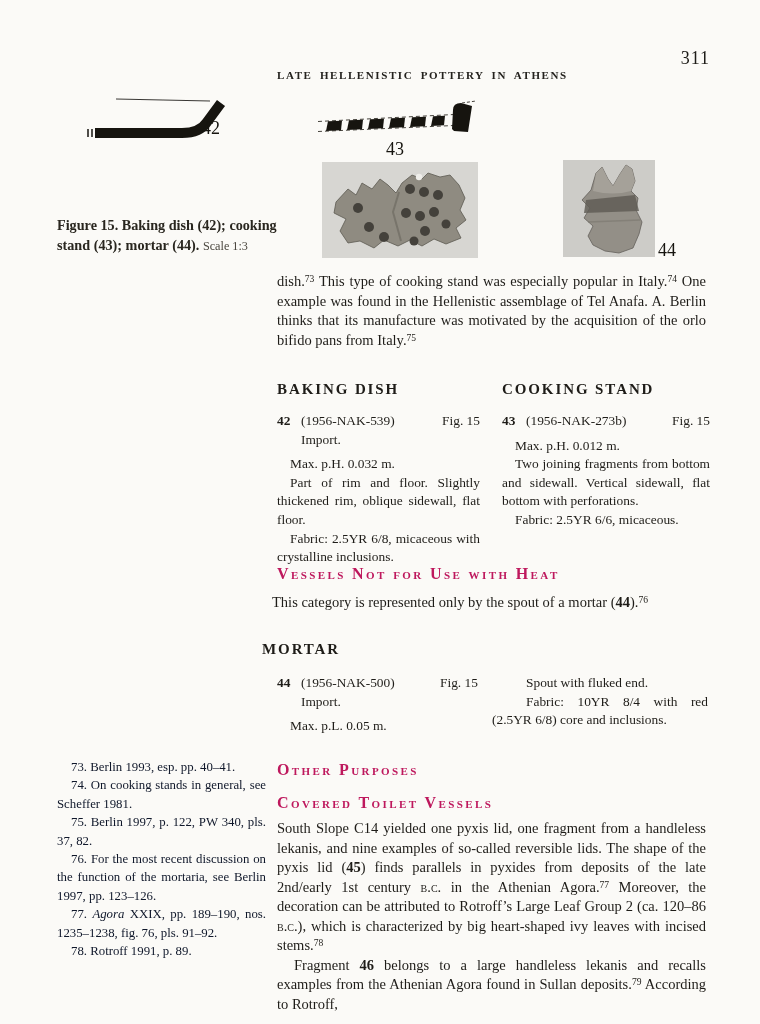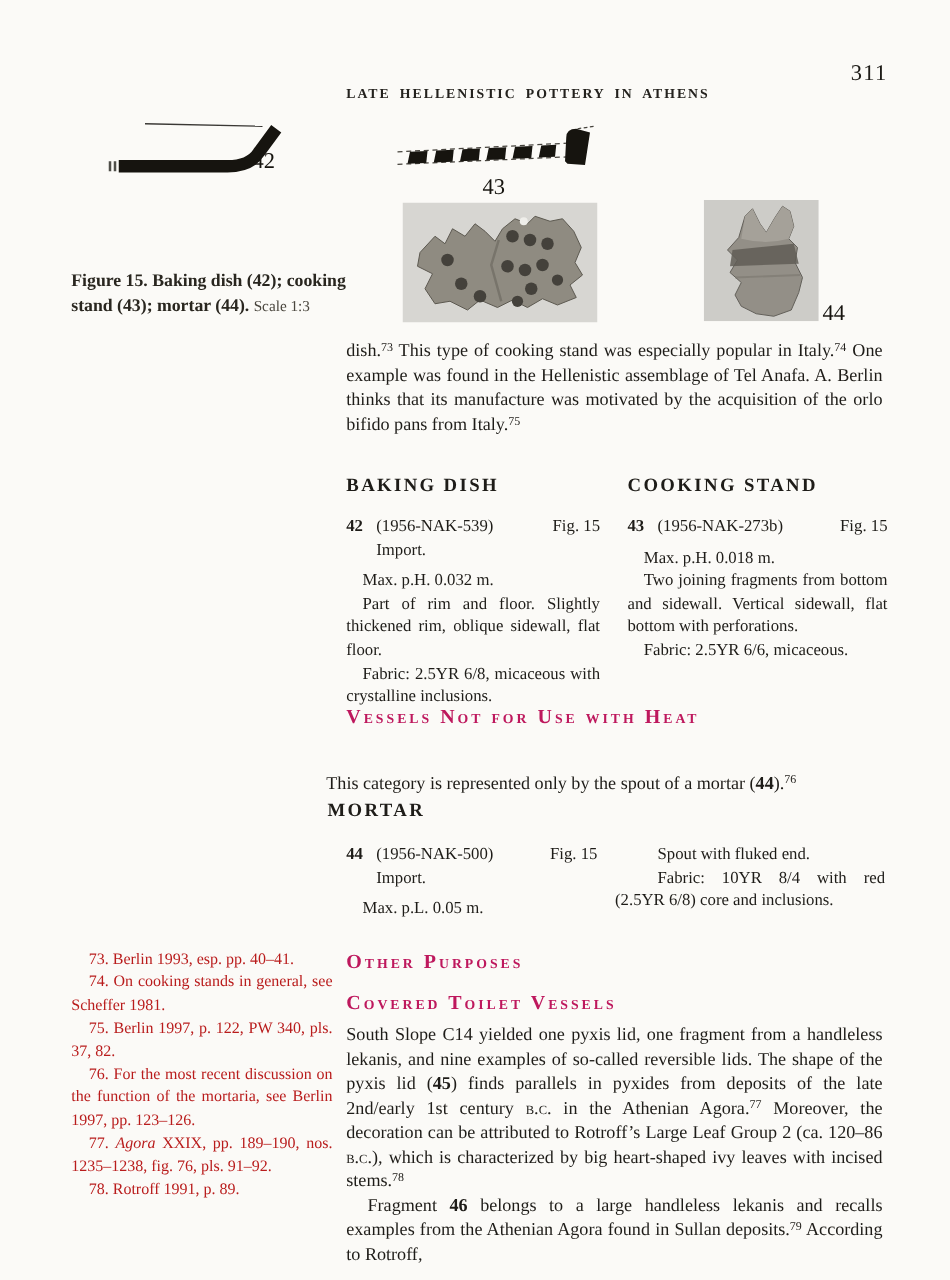--- a/index.html
+++ b/index.html
@@ -24,21 +24,21 @@
   .caption {
     left:57px; top:216px; width:236px;
     font-size:14.2px; line-height:19.5px; color:#29261f;
   }
   .caption .b { font-weight:bold; }
   .caption .scale { font-size:12.2px; color:#4a463e; }
 
   
   .body-p { font-size:14.5px; line-height:19.5px; text-align:justify; }
   .intro { left:277px; top:272px; width:429px; }
-  .heat-p { left:261px; top:593px; width:429px;margin-top:25px; }
+  .heat-p { left:272px; top:593px; width:429px; }
   .toilet { left:277px; top:819px; width:429px; }
   .indent { text-indent:17px; }
 
   .b { font-weight:bold; }
   .i { font-style:italic; }
   .sup { font-size:0.66em; vertical-align:0.45em; line-height:0; }
   .sc { font-variant:small-caps; }
 
   
   .cat-heading {
@@ -60,21 +60,21 @@
   .import { padding-left:24px; }
   .cat-p { text-indent:13px; }
   .gap { margin-top:6px; }
   .just { text-align:justify; }
   .m-desc { text-indent:34px; }
 
   
   .footnotes { left:57px; top:758px; width:209px; }
   .fn {
     font-size:12.8px; line-height:18.4px; text-indent:14px;
-    text-align:justify; color:#b91c1c;
+    text-align:justify; color:#0f172a;
   }
 </style>
 </head>
 <body>
 
 <div class="page">
 
   <div class="abs running-head">LATE HELLENISTIC POTTERY IN ATHENS</div>
   <div class="abs page-number">311</div>
 
@@ -150,21 +150,21 @@
   </div>
 
   <div class="abs cat-col" style="left:502px;top:381px;width:208px">
     <h3 class="cat-heading">COOKING STAND</h3>
     <div class="entry">
       <div class="entry-head">
         <span class="num">43</span>
         <span class="inv">(1956-NAK-273b)</span>
         <span class="figref">Fig. 15</span>
       </div>
-      <p class="cat-p gap">Max. p.H. 0.018 m.</p>
+      <p class="cat-p gap">Max. p.H. 0.012 m.</p>
       <p class="cat-p just">Two joining fragments from bottom and sidewall. Vertical sidewall, flat bottom with perforations.</p>
       <p class="cat-p">Fabric: 2.5YR 6/6, micaceous.</p>
     </div>
   </div>
 
   <h3 class="abs sc-heading" style="left:277px;top:565px">Vessels Not for Use with Heat</h3>
   <p class="abs body-p heat-p"><span>This category is represented only by the spout of a mortar (</span><span class="b">44</span><span>).</span><span class="sup">76</span></p>
 
   <h3 class="abs cat-heading" style="left:262px;top:641px">MORTAR</h3>
   <div class="abs entry" style="left:277px;top:674px;width:168px">

